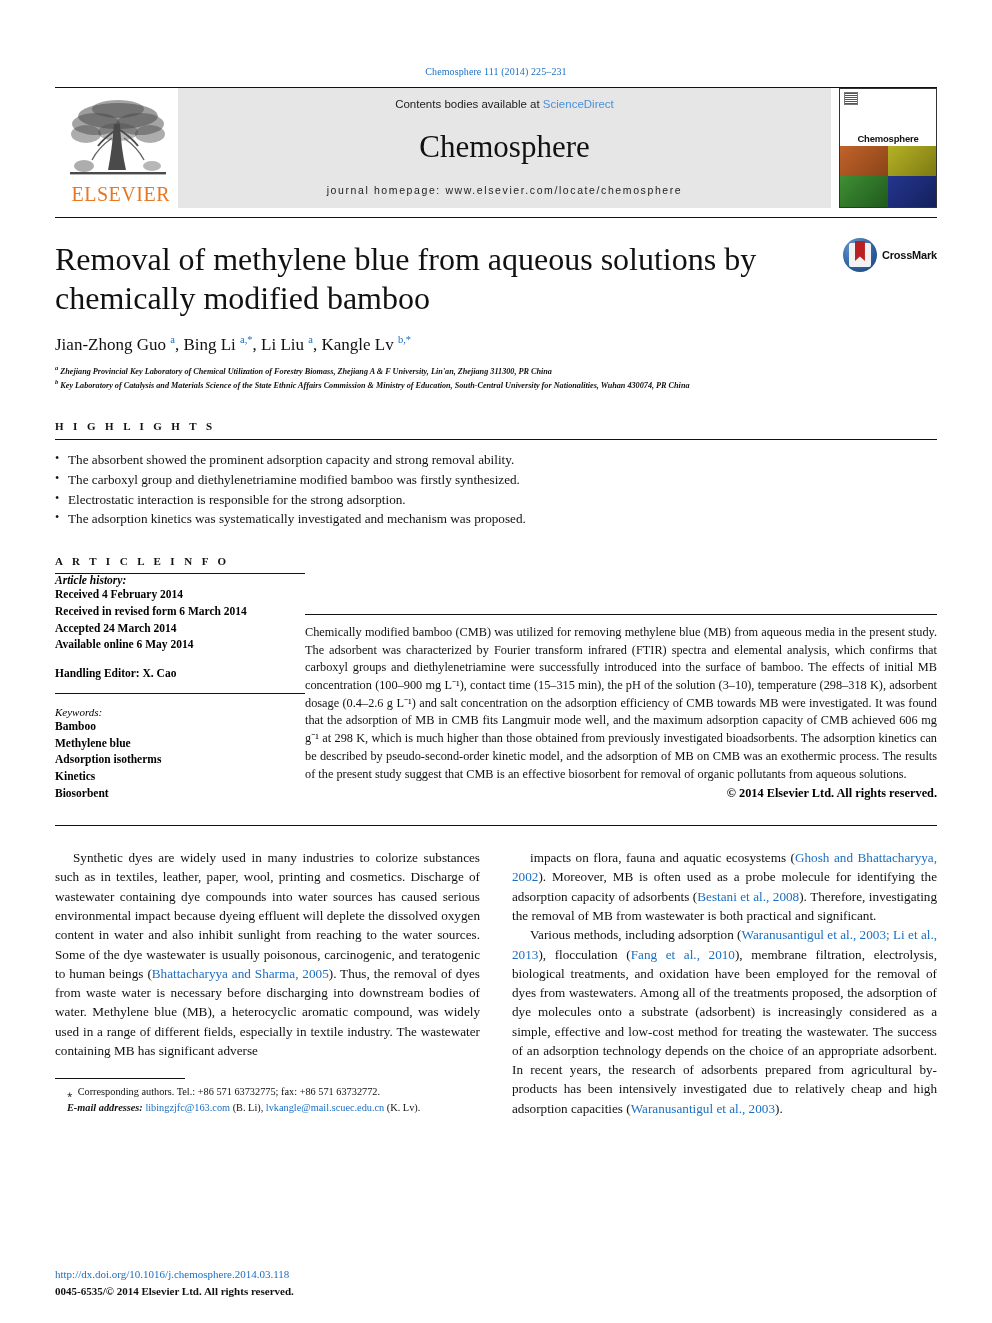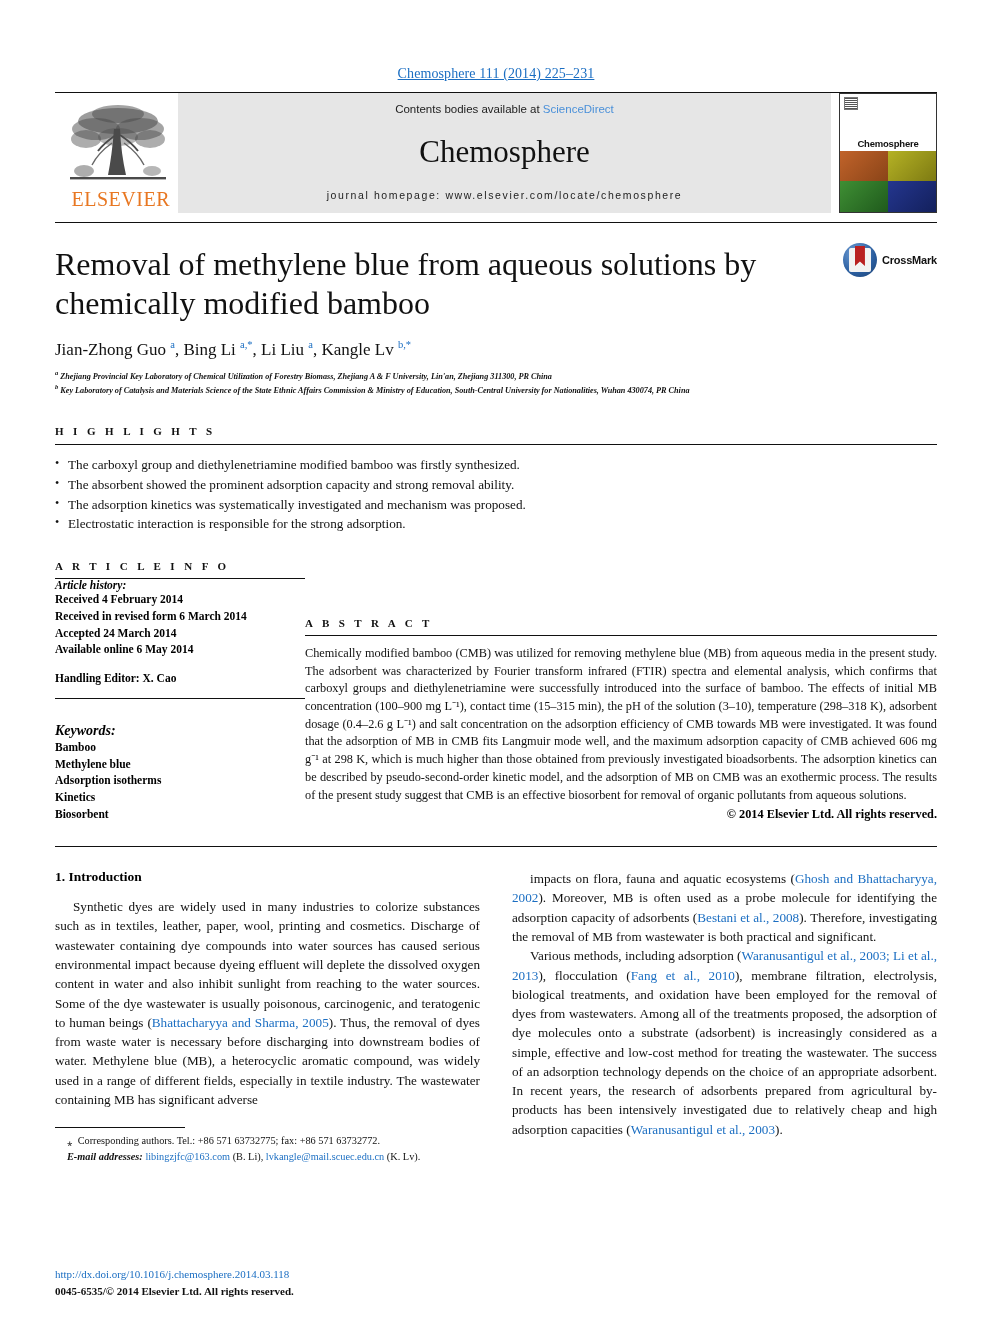--- a/index.html
+++ b/index.html
@@ -15,24 +15,23 @@
     position:relative;
     width:992px;height:1323px;
     box-sizing:border-box;
     padding:0 55px;
   }
 
   
   .journal-ref{
     text-align:center;
     color:#1b6ec2;
-    font-size:14px;
+    font-size:10px;
     padding-top:66px;
     letter-spacing:.1px;
-    text-decoration:underline;
   }
 
   
   .masthead{
     margin-top:10px;
     border-top:1.6px solid #111;
     display:flex;
     align-items:stretch;
     height:120px;
   }
@@ -210,21 +209,21 @@
   .col-info{width:250px;flex:0 0 250px;}
   .col-abs{flex:1 1 auto;}
 
   .info-rule{border-top:1.6px solid #111;margin-top:6px;}
   .hist-label{
     font-style:italic;font-weight:bold;font-size:11.5px;
   }
   .hist-line{font-size:11.5px;line-height:1.45;font-weight:bold;}
   .editor-line{font-size:11.5px;font-weight:bold;margin-top:14px;}
   .kw-rule{border-top:1.3px solid #111;margin-top:14px;}
-  .kw-label{font-style:italic;font-weight:bold;font-size:14px;margin-top:24px;}
+  .kw-label{font-style:italic;font-weight:normal;font-size:11px;margin-top:12px;}
   .kw-line{font-size:11.5px;line-height:1.45;font-weight:bold;}
 
   .abstract-body{
     font-size:12.3px;
     line-height:1.44;
     text-align:justify;
     margin-top:9px;
     color:#111;
   }
   .copyright{
@@ -339,24 +338,24 @@
     <div class="affil">
       <div><sup>a</sup> <span>Zhejiang Provincial Key Laboratory of Chemical Utilization of Forestry Biomass, Zhejiang A &amp; F University, Lin'an, Zhejiang 311300, PR China</span></div>
       <div><sup>b</sup> <span>Key Laboratory of Catalysis and Materials Science of the State Ethnic Affairs Commission &amp; Ministry of Education, South-Central University for Nationalities, Wuhan 430074, PR China</span></div>
     </div>
   </div>
 
   <div class="highlights-wrap">
     <div class="sec-head">H I G H L I G H T S</div>
     <div class="hl-rule"></div>
     <ul class="hl-list">
+      <li>The absorbent showed the prominent adsorption capacity and strong removal ability.</li>
       <li>The carboxyl group and diethylenetriamine modified bamboo was firstly synthesized.</li>
-      <li>The absorbent showed the prominent adsorption capacity and strong removal ability.</li>
+      <li>Electrostatic interaction is responsible for the strong adsorption.</li>
       <li>The adsorption kinetics was systematically investigated and mechanism was proposed.</li>
-      <li>Electrostatic interaction is responsible for the strong adsorption.</li>
     </ul>
   </div>
 
   <div class="info-abstract">
 
     <div class="col-info">
       <div class="sec-head">A R T I C L E    I N F O</div>
       <div class="info-rule"></div>
       <div class="hist-label">Article history:</div>
       <div class="hist-line">Received 4 February 2014</div>
@@ -367,33 +366,31 @@
       <div class="kw-rule"></div>
       <div class="kw-label">Keywords:</div>
       <div class="kw-line">Bamboo</div>
       <div class="kw-line">Methylene blue</div>
       <div class="kw-line">Adsorption isotherms</div>
       <div class="kw-line">Kinetics</div>
       <div class="kw-line">Biosorbent</div>
     </div>
 
     <div class="col-abs">
-      <div class="sec-head">A B S T R A C T</div>
       <div class="info-rule"></div>
       <div class="abstract-body">Chemically modified bamboo (CMB) was utilized for removing methylene blue (MB) from aqueous media in the present study. The adsorbent was characterized by Fourier transform infrared (FTIR) spectra and elemental analysis, which confirms that carboxyl groups and diethylenetriamine were successfully introduced into the surface of bamboo. The effects of initial MB concentration (100–900 mg L⁻¹), contact time (15–315 min), the pH of the solution (3–10), temperature (298–318 K), adsorbent dosage (0.4–2.6 g L⁻¹) and salt concentration on the adsorption efficiency of CMB towards MB were investigated. It was found that the adsorption of MB in CMB fits Langmuir mode well, and the maximum adsorption capacity of CMB achieved 606 mg g⁻¹ at 298 K, which is much higher than those obtained from previously investigated bioadsorbents. The adsorption kinetics can be described by pseudo-second-order kinetic model, and the adsorption of MB on CMB was an exothermic process. The results of the present study suggest that CMB is an effective biosorbent for removal of organic pollutants from aqueous solutions.</div>
       <div class="copyright">© 2014 Elsevier Ltd. All rights reserved.</div>
     </div>
   </div>
 
   <div class="body-rule"></div>
 
   <div class="body-cols">
 
     <div class="bcol">
-      <div class="h1">1. Introduction</div>
       <p class="ptext">Synthetic dyes are widely used in many industries to colorize substances such as in textiles, leather, paper, wool, printing and cosmetics. Discharge of wastewater containing dye compounds into water sources has caused serious environmental impact because dyeing effluent will deplete the dissolved oxygen content in water and also inhibit sunlight from reaching to the water sources. Some of the dye wastewater is usually poisonous, carcinogenic, and teratogenic to human beings (<a class="ref" href="#">Bhattacharyya and Sharma, 2005</a>). Thus, the removal of dyes from waste water is necessary before discharging into downstream bodies of water. Methylene blue (MB), a heterocyclic aromatic compound, was widely used in a range of different fields, especially in textile industry. The wastewater containing MB has significant adverse</p>
 
       <div class="fn-wrap">
         <div class="fn-rule"></div>
         <div class="fn-line fn-indent"><span class="star">⁎</span>&nbsp; Corresponding authors. Tel.: +86 571 63732775; fax: +86 571 63732772.</div>
         <div class="fn-line fn-indent">
           <span class="fn-italic">E-mail addresses:</span>
           <a class="mail" href="#">libingzjfc@163.com</a>
           <span>(B. Li),</span>
           <a class="mail" href="#">lvkangle@mail.scuec.edu.cn</a>

